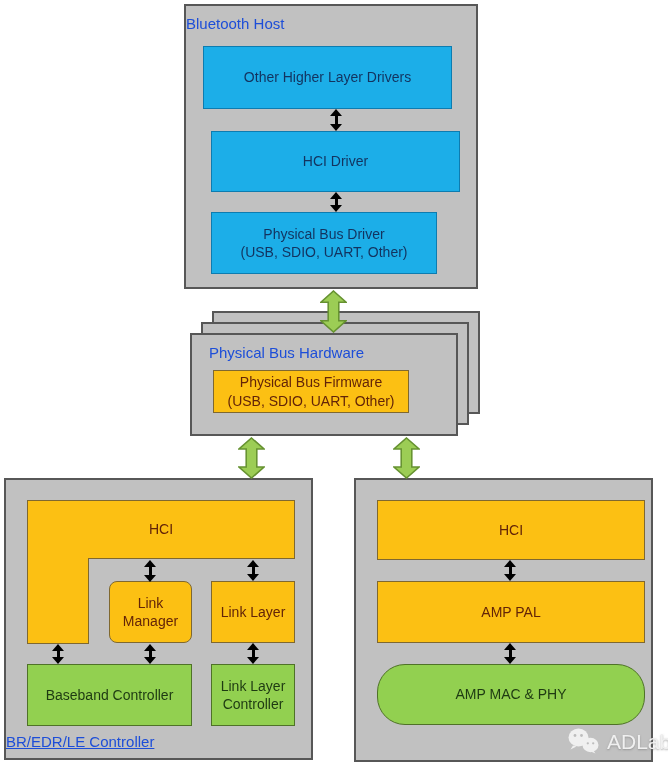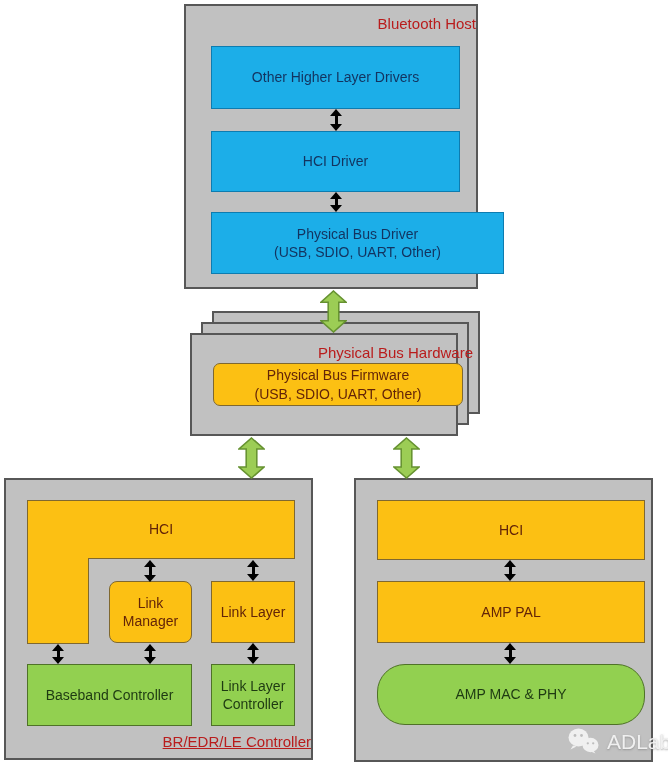--- a/index.html
+++ b/index.html
@@ -4,22 +4,22 @@
 <style>
   html,body{margin:0;padding:0;background:#ffffff;}
   .canvas{
     position:relative;width:668px;height:770px;background:#ffffff;
     font-family:"Liberation Sans",sans-serif;overflow:hidden;
   }
   .panel{
     position:absolute;background:#c1c1c1;border:2px solid #575757;box-sizing:border-box;
   }
   .panel-title{
-    position:absolute;left:0;width:100%;text-align:right;
-    font-size:15px;color:#b91c1c;
+    position:absolute;left:0;width:100%;text-align:left;
+    font-size:15px;color:#1d4ed8;
   }
   .box{
     position:absolute;box-sizing:border-box;
     display:flex;align-items:center;justify-content:center;
     text-align:center;font-size:14px;line-height:1.32;white-space:pre-line;
   }
   .cyan{background:#1caee8;border:1px solid #0d7cb0;color:#13335f;}
   .orange{background:#fcc013;border:1px solid #7f6830;color:#632408;}
   .orange-arm{background:#fcc013;border:1px solid #7f6830;border-top:none;position:absolute;box-sizing:border-box;z-index:2;}
   .green{background:#92d050;border:1px solid #4f7228;color:#1e3a12;}
@@ -45,49 +45,49 @@
     color:#f0f0f0;font-size:21px;text-shadow:0 1px 2px rgba(110,110,110,.55);
   }
 </style>
 </head>
 <body>
 
 <div class="canvas">
 
   <div class="panel" style="left:184px;top:4px;width:294px;height:285px;">
     <div class="panel-title" style="top:9px;">Bluetooth Host</div>
-    <div class="box cyan" style="left:25px;top:40px;width:249px;height:63px;">
+    <div class="box cyan" style="left:17px;top:40px;width:249px;height:63px;">
       <span>Other Higher Layer Drivers</span>
     </div>
     <div class="varrow" style="left:144px;top:103px;height:22px;">
         <span class="shaft"></span>
       </div>
     <div class="box cyan" style="left:25px;top:125px;width:249px;height:61px;">
       <span>HCI Driver</span>
     </div>
     <div class="varrow" style="left:144px;top:186px;height:20px;">
         <span class="shaft"></span>
       </div>
-    <div class="box cyan" style="left:25px;top:206px;width:293px;height:62px;">
+    <div class="box cyan" style="left:25px;top:206px;width:226px;height:62px;">
       <span>Physical Bus Driver
 (USB, SDIO, UART, Other)</span>
     </div>
   </div>
 
   <div class="garrow" style="left:320px;top:290px;">
     <svg width="27" height="43" viewBox="0 0 28 44" preserveAspectRatio="none">
       <path d="M14,1 L27,12.5 L19.5,12.5 L19.5,31.5 L27,31.5 L14,43 L1,31.5 L8.5,31.5 L8.5,12.5 L1,12.5 Z" fill="#9ccd55" stroke="#669230" stroke-width="1.6"></path>
     </svg>
   </div>
 
   <div class="panel" style="left:212px;top:311px;width:268px;height:103px;"></div>
   <div class="panel" style="left:201px;top:322px;width:268px;height:103px;"></div>
   <div class="panel" style="left:190px;top:333px;width:268px;height:103px;z-index:2;">
     <div class="panel-title" style="top:9px;padding-left:17px;">Physical Bus Hardware</div>
-    <div class="box orange" style="left:21px;top:28px;width:250px;height:43px;border-radius:7px;">
+    <div class="box orange" style="left:21px;top:35px;width:196px;height:43px;">
       <span>Physical Bus Firmware
 (USB, SDIO, UART, Other)</span>
     </div>
   </div>
 
   <div class="garrow" style="left:238px;top:437px;">
     <svg width="27" height="42" viewBox="0 0 28 44" preserveAspectRatio="none">
       <path d="M14,1 L27,12.5 L19.5,12.5 L19.5,31.5 L27,31.5 L14,43 L1,31.5 L8.5,31.5 L8.5,12.5 L1,12.5 Z" fill="#9ccd55" stroke="#669230" stroke-width="1.6"></path>
     </svg>
   </div>

